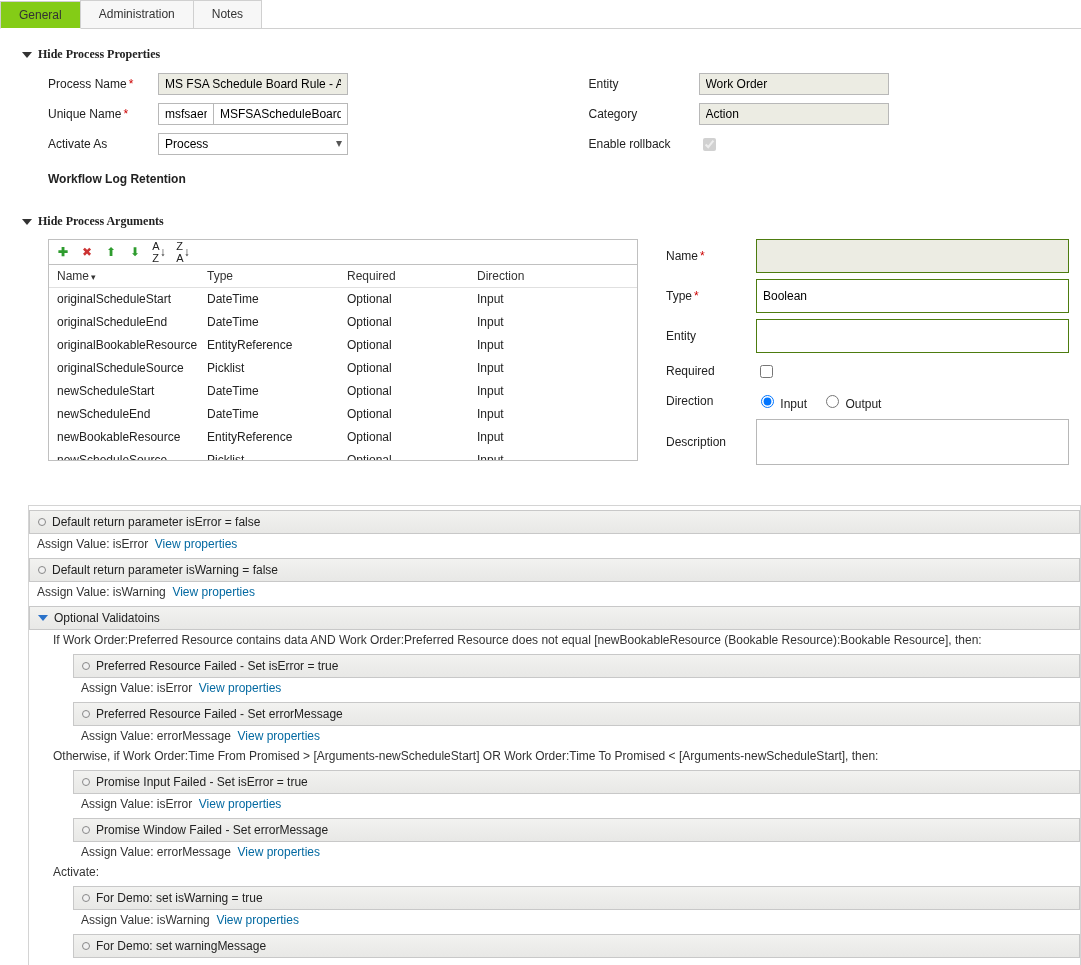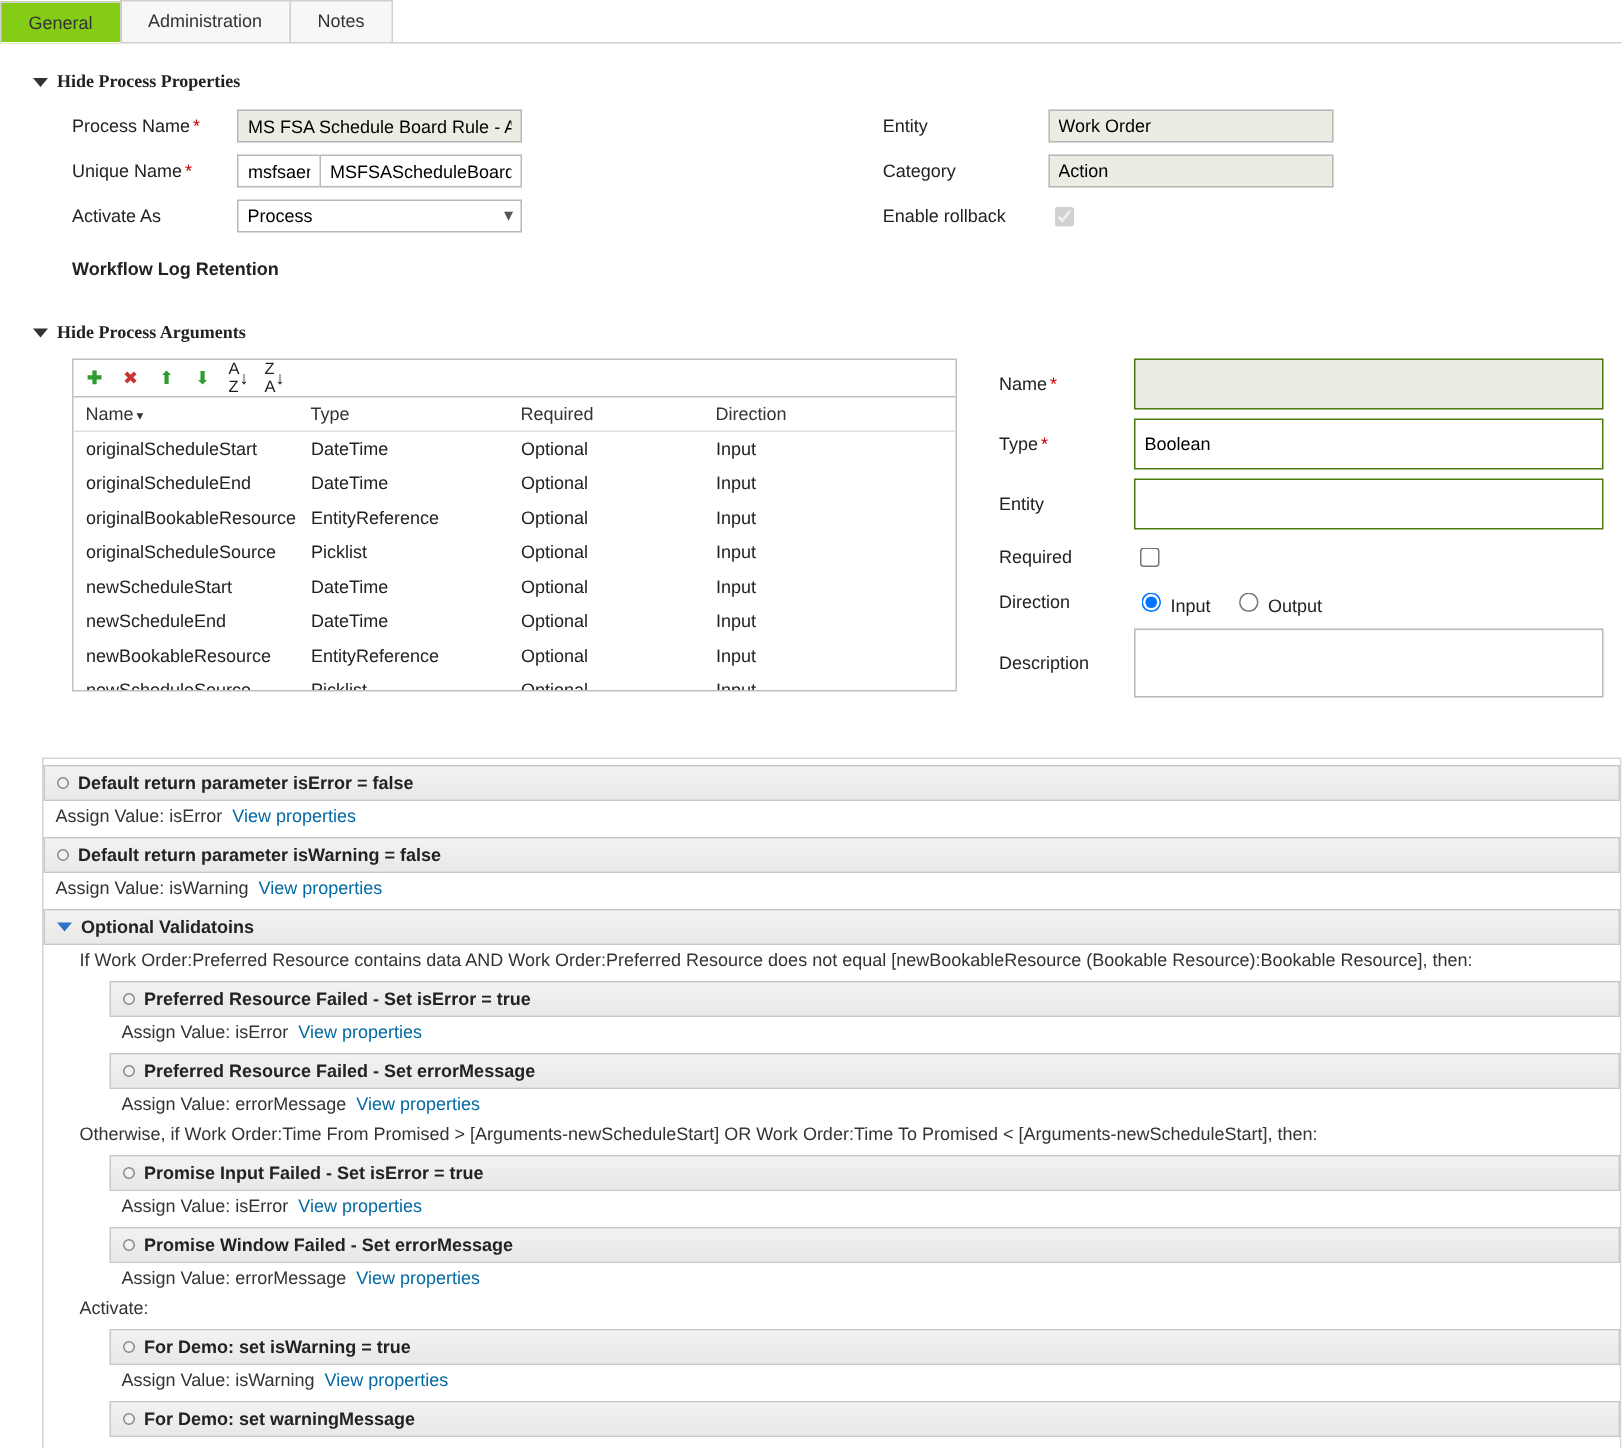--- a/index.html
+++ b/index.html
@@ -184,21 +184,21 @@
     background: #fff;
     margin-left: 28px;
   }
   .d-scroll {
     padding: 0 0 8px 0;
   }
   .step-header {
     background: linear-gradient(#f2f2f0,#e8e8e6);
     border: 1px solid #c8c8c8;
     padding: 4px 8px;
-    font-weight: bold;
+    font-weight: normal;
     display: flex;
     align-items: center;
     gap: 6px;
     margin: 4px 0 0 0;
   }
   .step-line {
     padding: 3px 8px 3px 8px;
     color: #333;
   }
   .link { color: #0369a1; cursor: pointer; }

